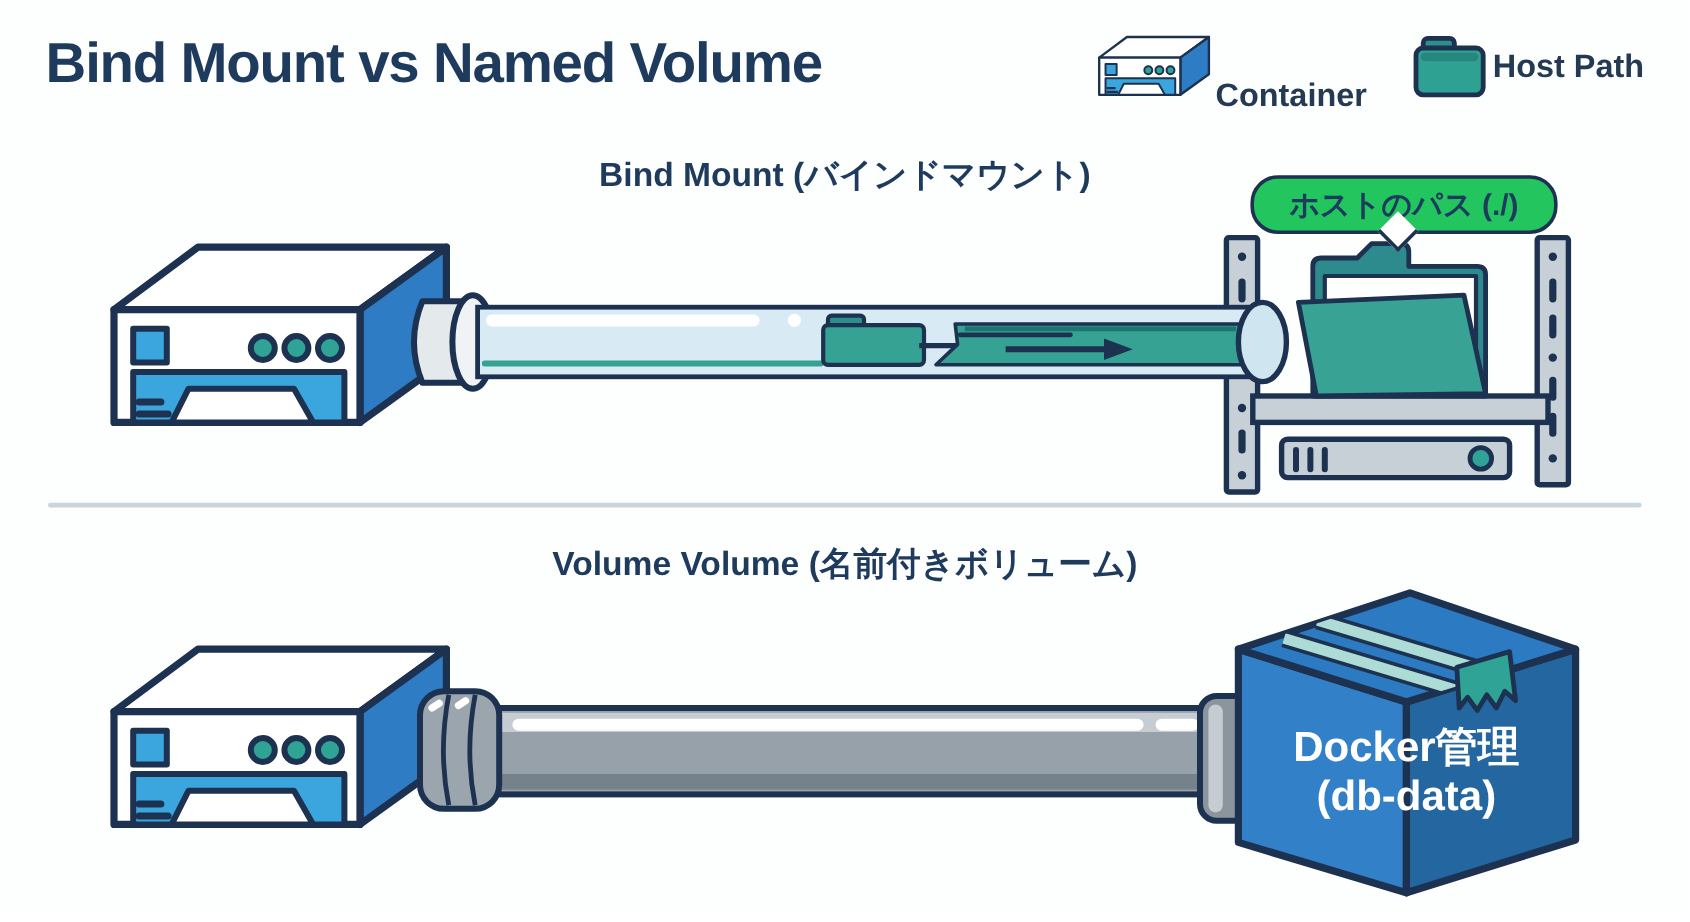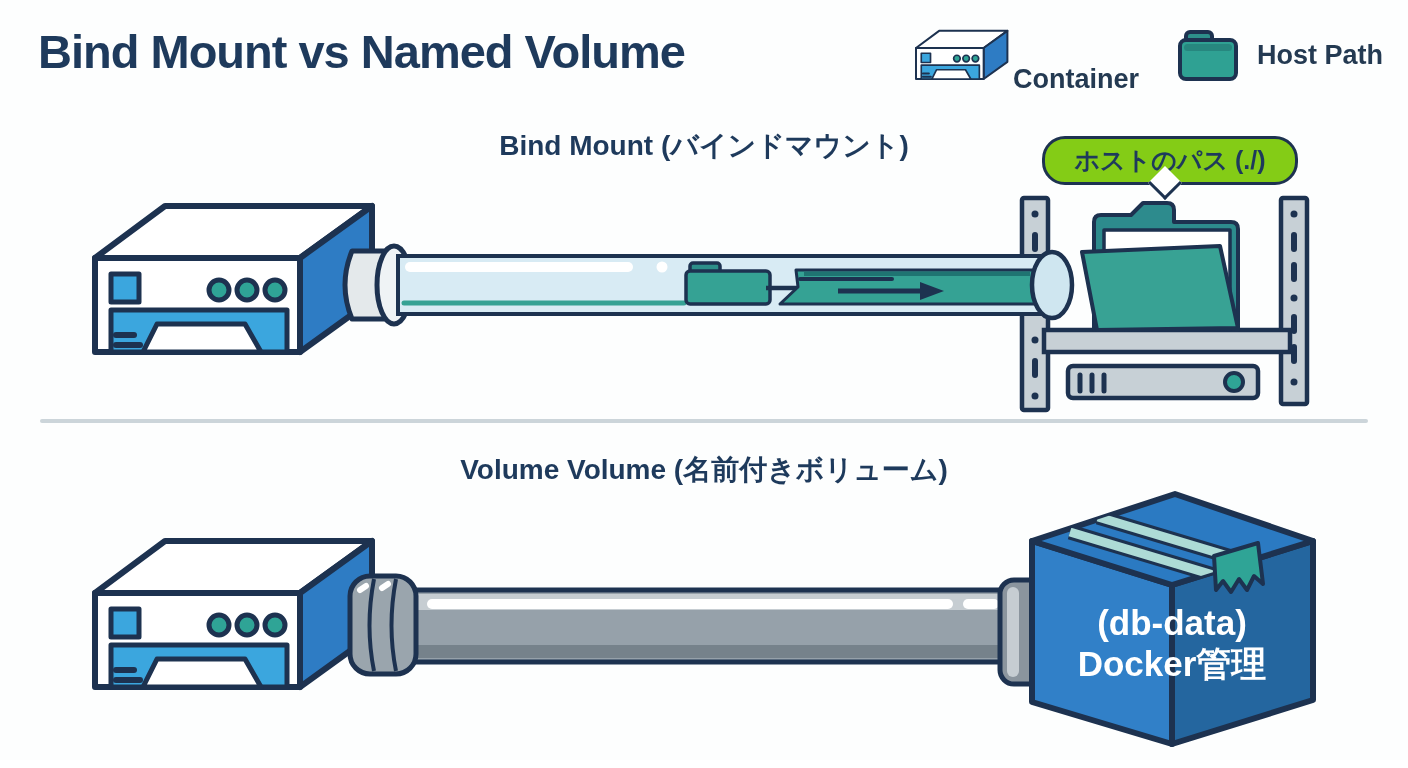--- a/index.html
+++ b/index.html
@@ -5,27 +5,27 @@
   html,body{margin:0;padding:0;background:#ffffff;}
   #canvas{
     position:relative;width:1408px;height:760px;overflow:hidden;background:#fdfefe;
     font-family:"Liberation Sans","DejaVu Sans",sans-serif;
   }
   #art{position:absolute;left:0;top:0;width:1408px;height:768px;}
   .txt{position:absolute;color:#1e3a5c;white-space:nowrap;}
   #page-title{left:38px;top:24px;font-size:47px;font-weight:700;letter-spacing:-1px;}
   .legend-label{top:40px;font-size:27px;font-weight:700;color:#243a52;}
   #legend-label-container{left:1013px;margin-top:24px;}
-  #legend-label-hostpath{left:1244px;margin-left:13px;}
+  #legend-label-hostpath{left:1244px;}
   .section-heading{left:0;right:0;text-align:center;font-size:28px;font-weight:700;white-space:nowrap;}
   #heading-bind{top:127px;}
   #heading-named{top:451px;}
   #callout{
-    position:absolute;left:1042px;top:136px;width:256px;height:49px;box-sizing:border-box;
-    background:#84cc16;border:3.5px solid #1d3250;border-radius:23px;
+    position:absolute;left:1042px;top:146px;width:256px;height:49px;box-sizing:border-box;
+    background:#22c55e;border:3.5px solid #1d3250;border-radius:23px;
     display:flex;align-items:center;justify-content:center;
     font-size:25px;font-weight:700;color:#1e3a5c;z-index:3;white-space:nowrap;
   }
   #callout::after{
     content:"";position:absolute;left:108px;bottom:-13px;width:21px;height:21px;
     background:#ffffff;border-right:3.5px solid #1d3250;border-bottom:3.5px solid #1d3250;
     transform:rotate(45deg);
   }
   #divider{position:absolute;left:40px;top:419px;width:1328px;height:4px;background:#ccd5da;border-radius:2px;}
   #volume-box-label{
@@ -179,17 +179,17 @@
 
   <div id="callout">
     <span>ホストのパス (./)</span>
   </div>
 
   <div id="divider"></div>
 
   <div id="heading-named" class="txt section-heading">Volume Volume (名前付きボリューム)</div>
 
   <div id="volume-box-label">
+    <div>Docker管理</div>
     <div>(db-data)</div>
-    <div>Docker管理</div>
   </div>
 
 </div>
 
 </body></html>

